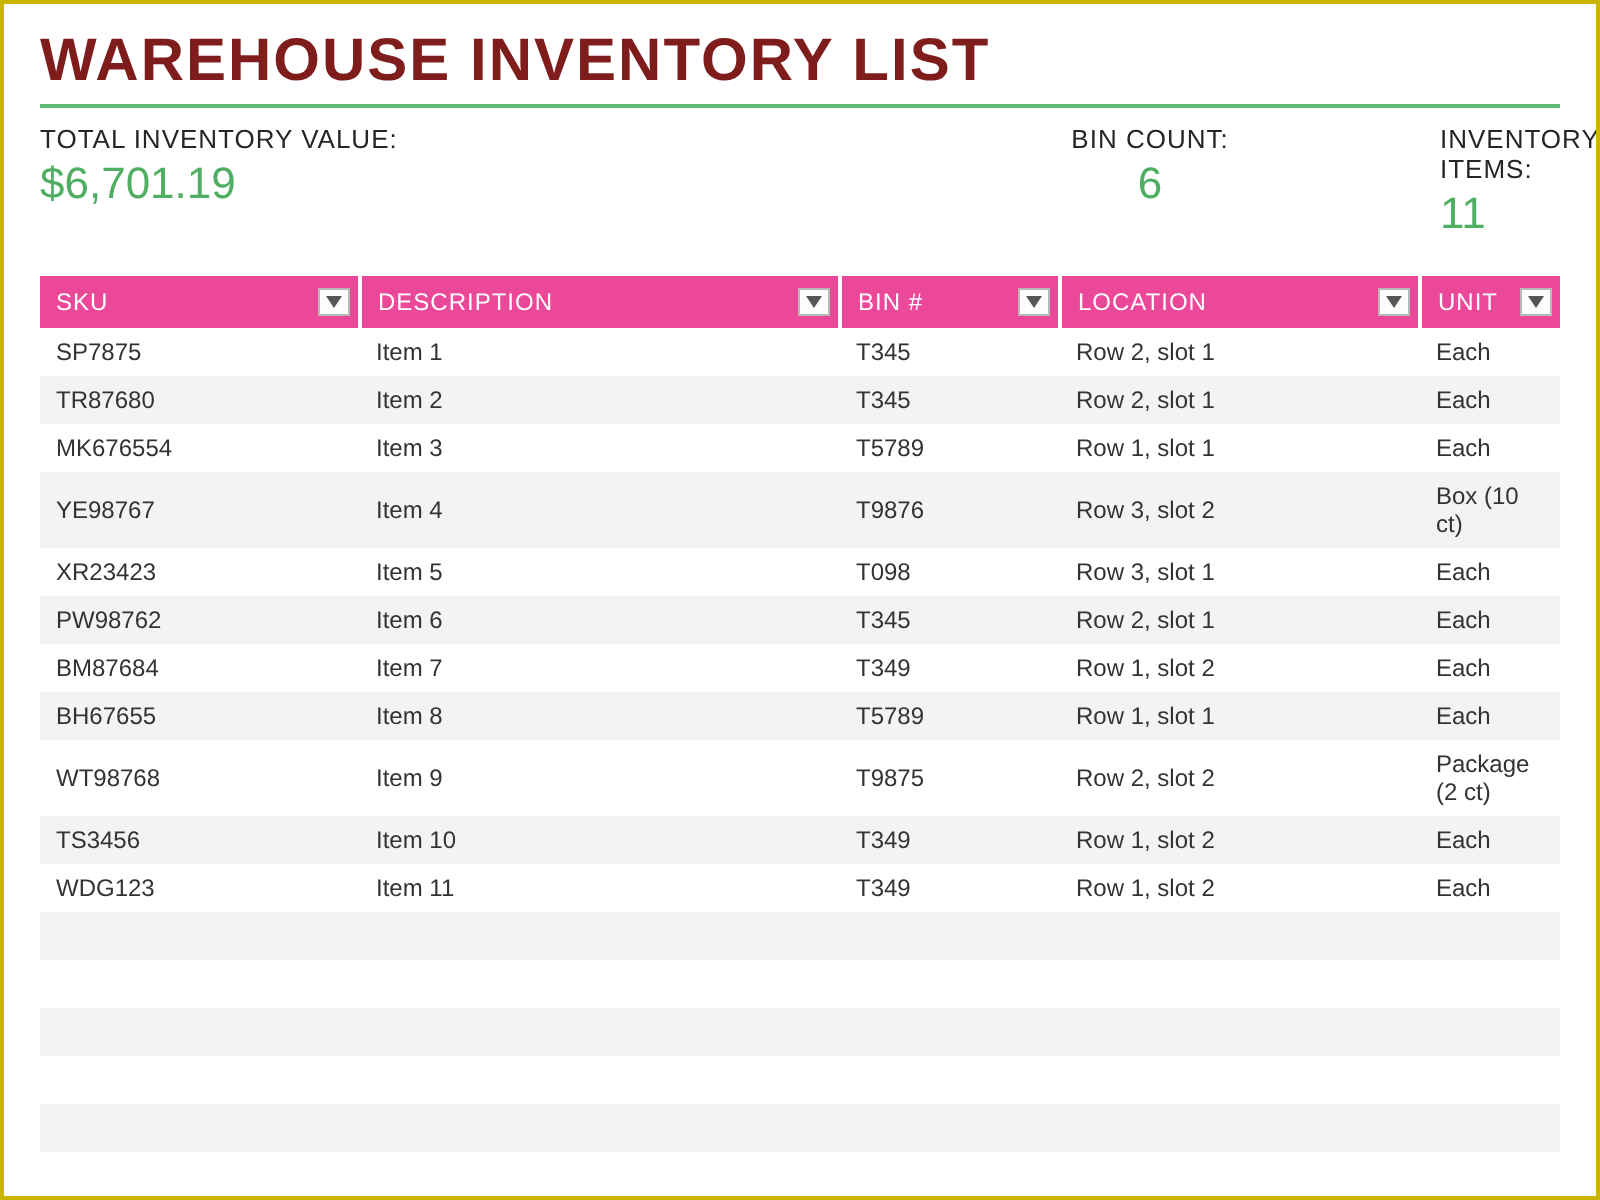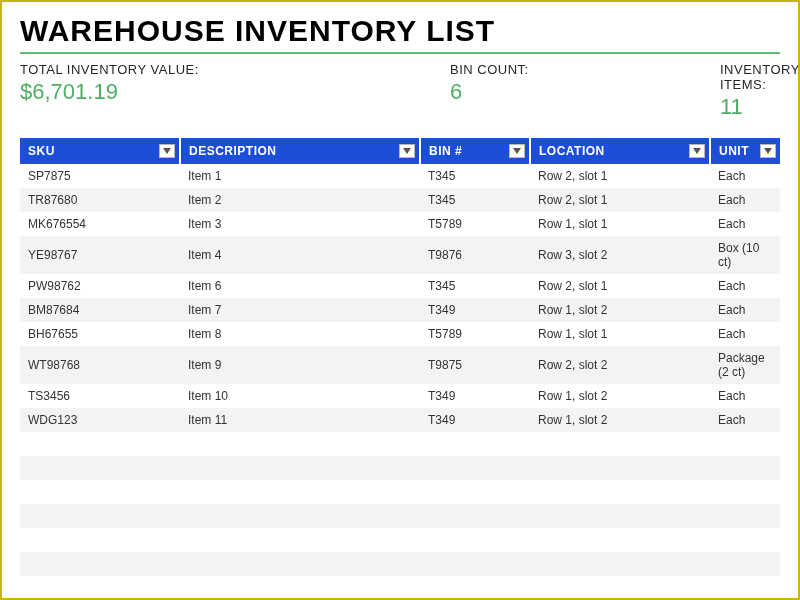--- a/index.html
+++ b/index.html
@@ -11,57 +11,57 @@
     overflow: hidden;
     border: 2px solid #c9b600;
   }
   .page {
     padding: 12px 18px 0 18px;
   }
   .title {
     font-size: 30px;
     font-weight: 800;
     letter-spacing: 1px;
-    color: #000000;
+    color: #7f1d1d;
     padding-bottom: 4px;
     border-bottom: 2px solid #5fbd72;
     margin-bottom: 8px;
   }
   .summary {
     display: flex;
     margin-bottom: 18px;
   }
   .summary-block {
     margin-right: 20px;
   }
   .summary-block.total { flex: 0 0 410px; }
-  .summary-block.bin { flex: 0 0 250px; }
+  .summary-block.bin { flex: 0 0 250px; text-align: center; }
   .summary-block.items { flex: 1; }
   .summary-label {
     font-size: 13px;
     font-weight: 400;
     color: #262626;
     letter-spacing: 0.5px;
   }
   .summary-value {
     font-size: 22px;
     font-weight: 400;
     color: #4fae62;
     margin-top: 2px;
   }
   table {
     width: 100%;
     border-collapse: collapse;
     table-layout: fixed;
     font-size: 12px;
   }
   thead th {
-    background: #1d4ed8;
+    background: #ec4899;
     color: #fff;
-    font-weight: 700;
+    font-weight: 400;
     text-align: left;
     padding: 6px 8px;
     position: relative;
     letter-spacing: 0.5px;
     border-right: 2px solid #fff;
   }
   thead th:last-child { border-right: none; }
   .filter-btn {
     position: absolute;
     right: 4px;
@@ -185,20 +185,27 @@
           <td>Each</td>
         </tr>
         <tr>
           <td>YE98767</td>
           <td>Item 4</td>
           <td>T9876</td>
           <td>Row 3, slot 2</td>
           <td>Box (10 ct)</td>
         </tr>
         <tr>
+          <td>XR23423</td>
+          <td>Item 5</td>
+          <td>T098</td>
+          <td>Row 3, slot 1</td>
+          <td>Each</td>
+        </tr>
+        <tr>
           <td>PW98762</td>
           <td>Item 6</td>
           <td>T345</td>
           <td>Row 2, slot 1</td>
           <td>Each</td>
         </tr>
         <tr>
           <td>BM87684</td>
           <td>Item 7</td>
           <td>T349</td>

